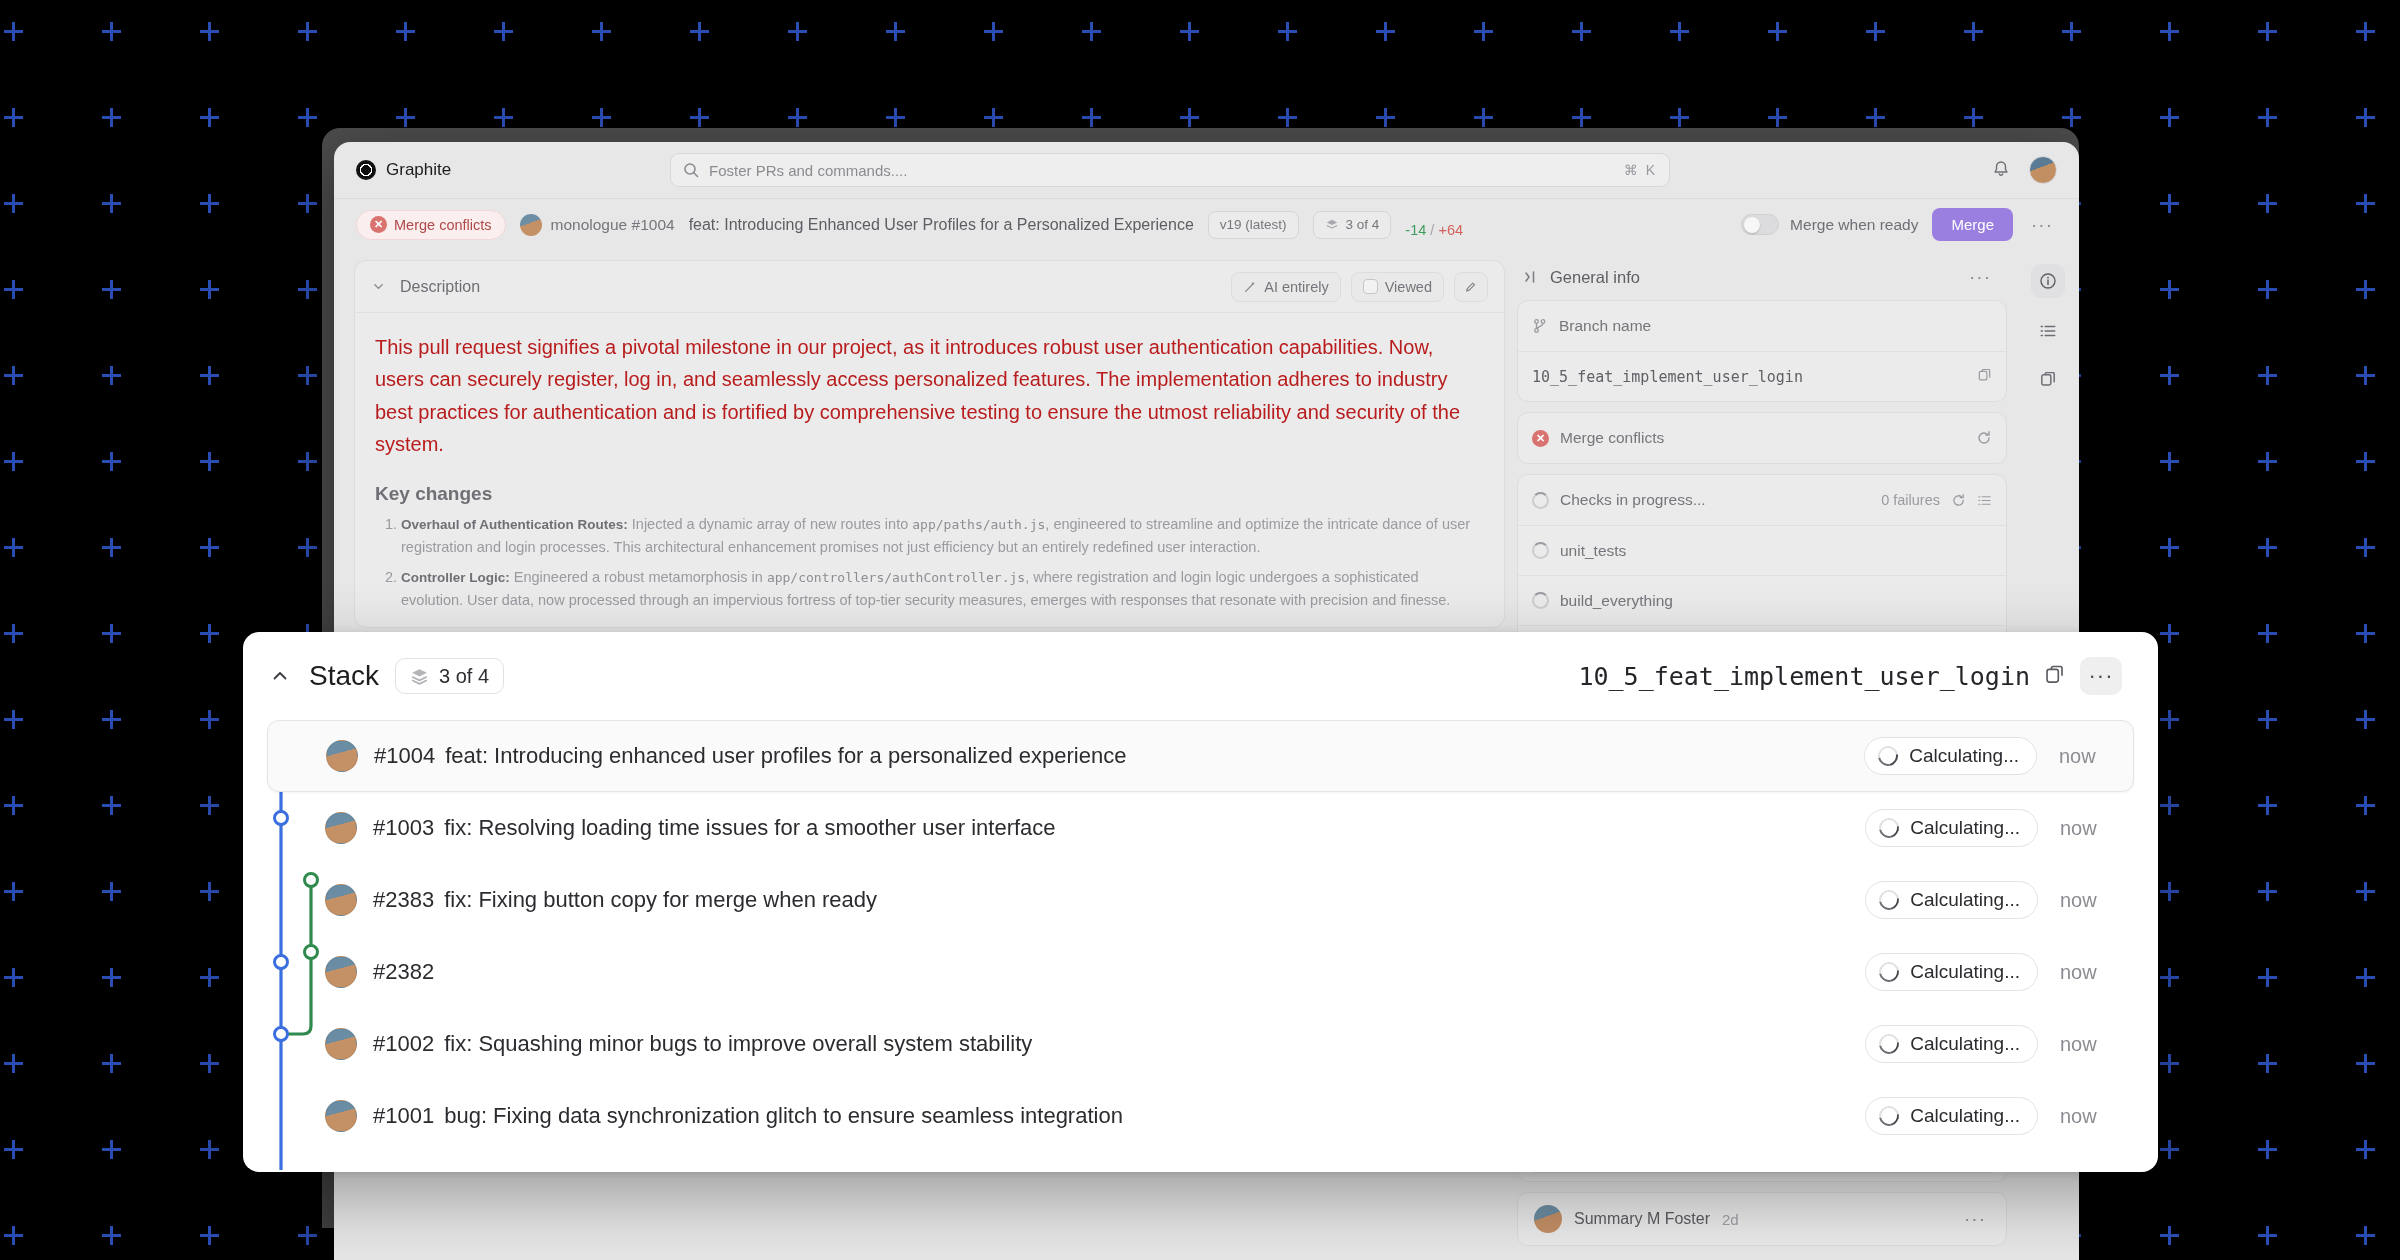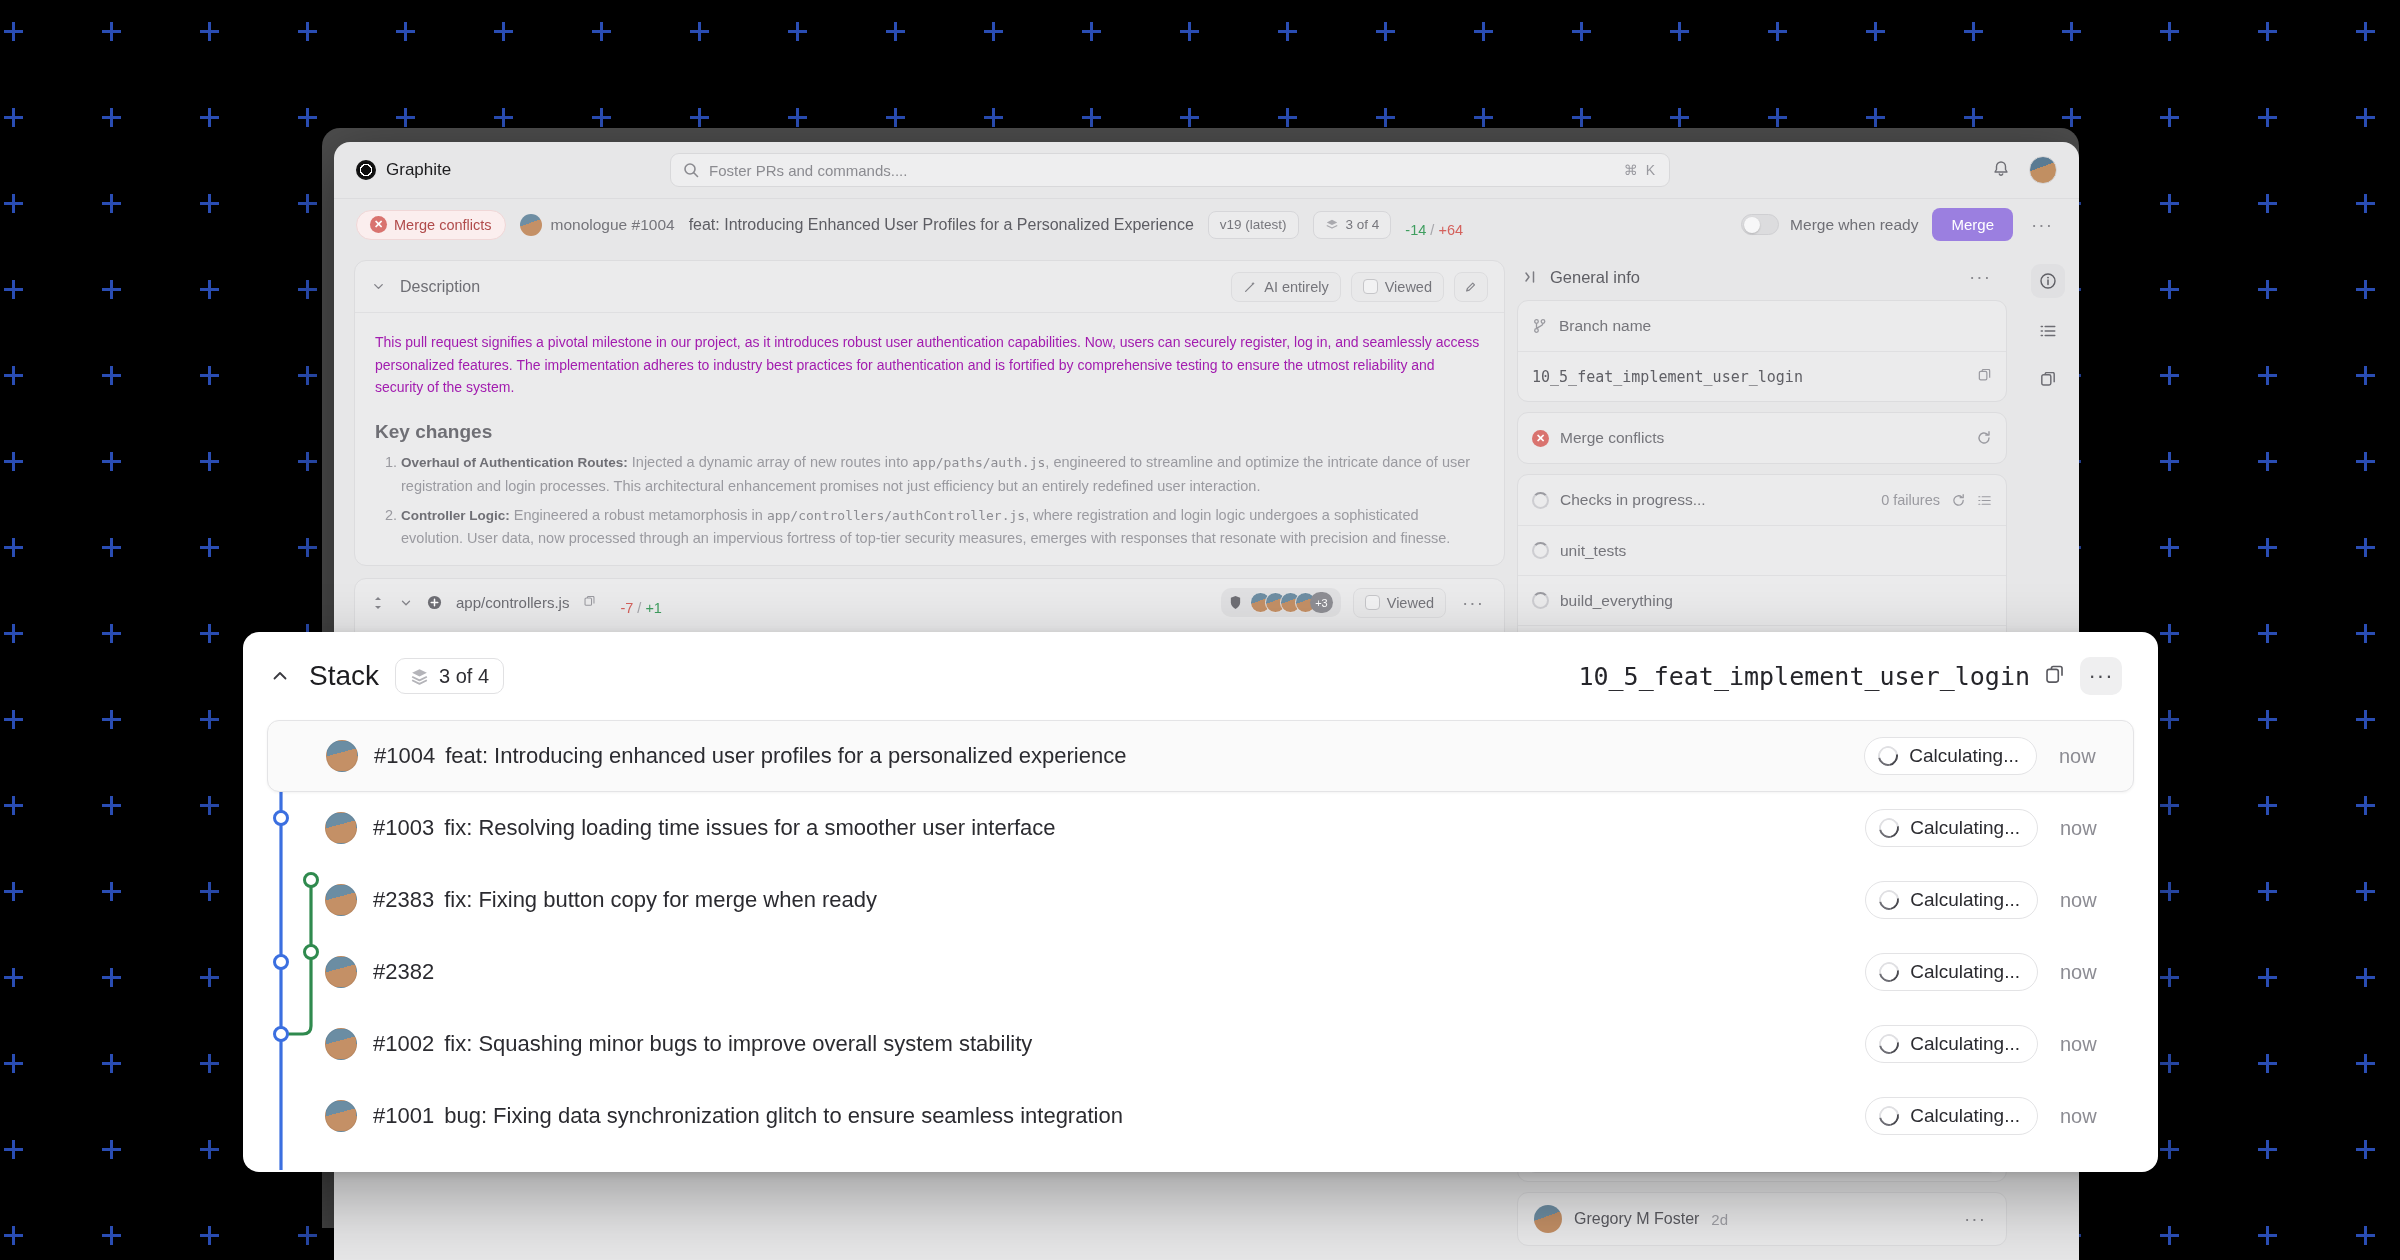--- a/index.html
+++ b/index.html
@@ -119,21 +119,21 @@
   .mini-btn {
     height: 30px; padding: 0 11px; border-radius: 8px; border: 1px solid #dcdcde;
     background: #e9e9ea; font-size: 14.5px; color: #75757b;
     display: inline-flex; align-items: center; gap: 7px;
   }
   .checkbox-sq {
     width: 15px; height: 15px; border-radius: 4px; border: 1.5px solid #c6c6c9; background: #f2f2f3;
   }
   .desc-body { padding: 18px 20px 8px 20px; }
   .h-sum { font-size: 20px; color: #6f6f75; font-weight: 700; margin-bottom: 10px; }
-  .p-sum { font-size: 14px; line-height: 1.62; color: #a21caf; }
+  .p-sum { font-size: 20px; line-height: 1.62; color: #b91c1c; }
   .h-key { font-size: 19px; color: #6f6f75; font-weight: 700; margin: 22px 0 8px; }
   ol.keylist { margin: 0 0 0 26px; font-size: 14.5px; line-height: 1.62; color: #9a9aa0; }
   ol.keylist li { margin-bottom: 6px; }
   ol.keylist b { color: #6f6f75; font-size: 13.5px; }
   code.mono { font-family: "DejaVu Sans Mono", monospace; font-size: 13px; color: #8d8d93; }
 
   
   .side-head { display: flex; align-items: center; gap: 11px; padding: 10px 12px 12px 6px; }
   .side-head-title { font-size: 16.5px; color: #5e5e64; }
   .side-card { background: #ebebec; border: 1px solid #dcdcde; border-radius: 11px; margin-bottom: 10px; }
@@ -876,21 +876,21 @@
                 <line x1="5.2" y1="8.5" x2="10.8" y2="8.5"></line>
                 <line x1="5.2" y1="11.6" x2="8.8" y2="11.6"></line>
               </g>
             </svg>
             <span>See description</span>
           </div>
         </div>
         <div class="side-card">
           <div class="comment-row">
             <span class="avatar-xs" style="width:28px;height:28px;"></span>
-            <span class="comment-name">Gregory M Foster</span>
+            <span class="comment-name">Summary M Foster</span>
             <span class="comment-time">2d</span>
             <span class="dots" style="margin-left:auto;">···</span>
           </div>
         </div>
       </div>
 
       <div class="rail">
         <div class="rail-btn">
           <svg width="18" height="18" viewBox="0 0 18 18">
             <circle cx="9" cy="9" r="7" fill="none" stroke="#5f5f65" stroke-width="1.4"></circle>

